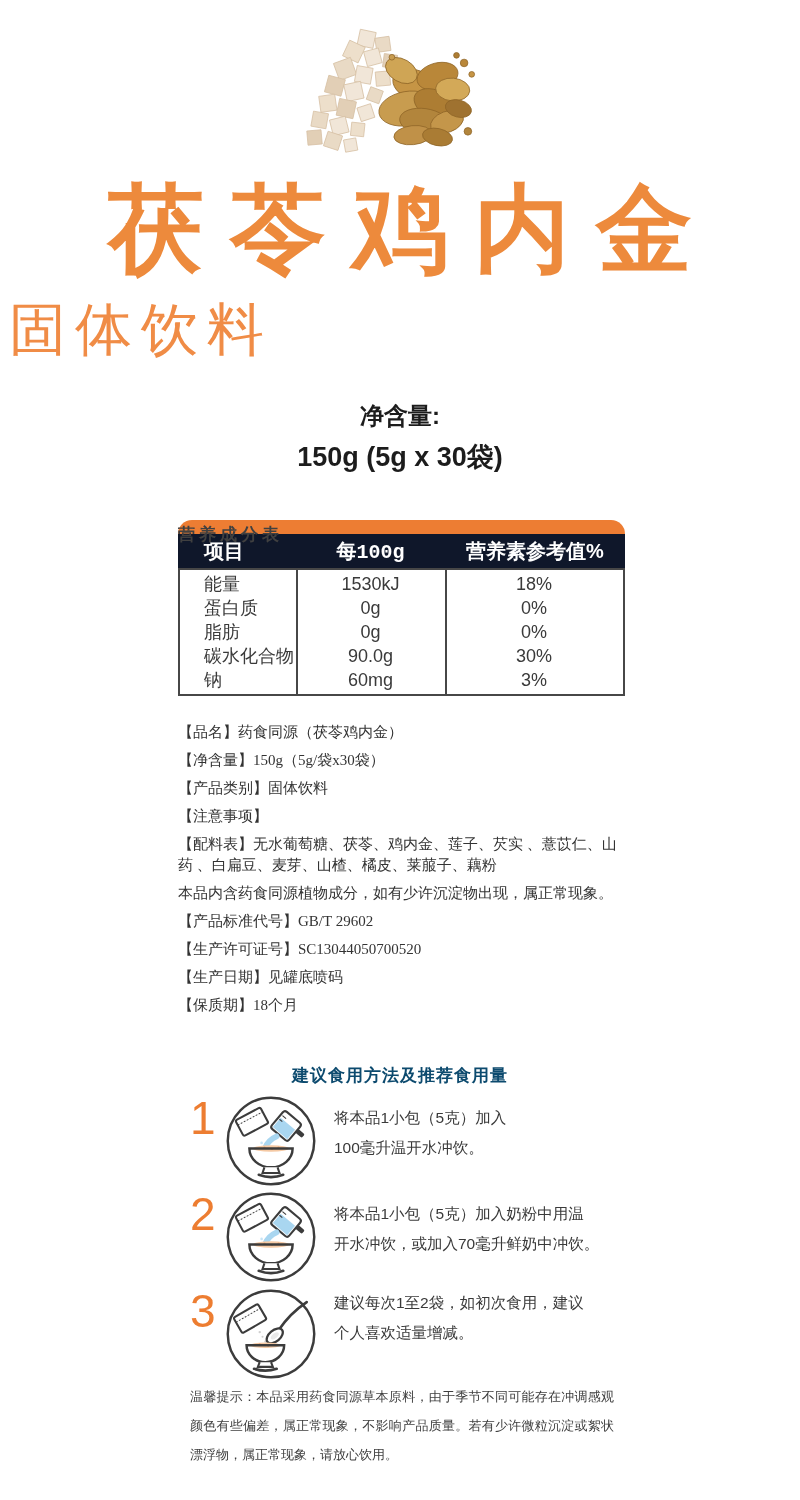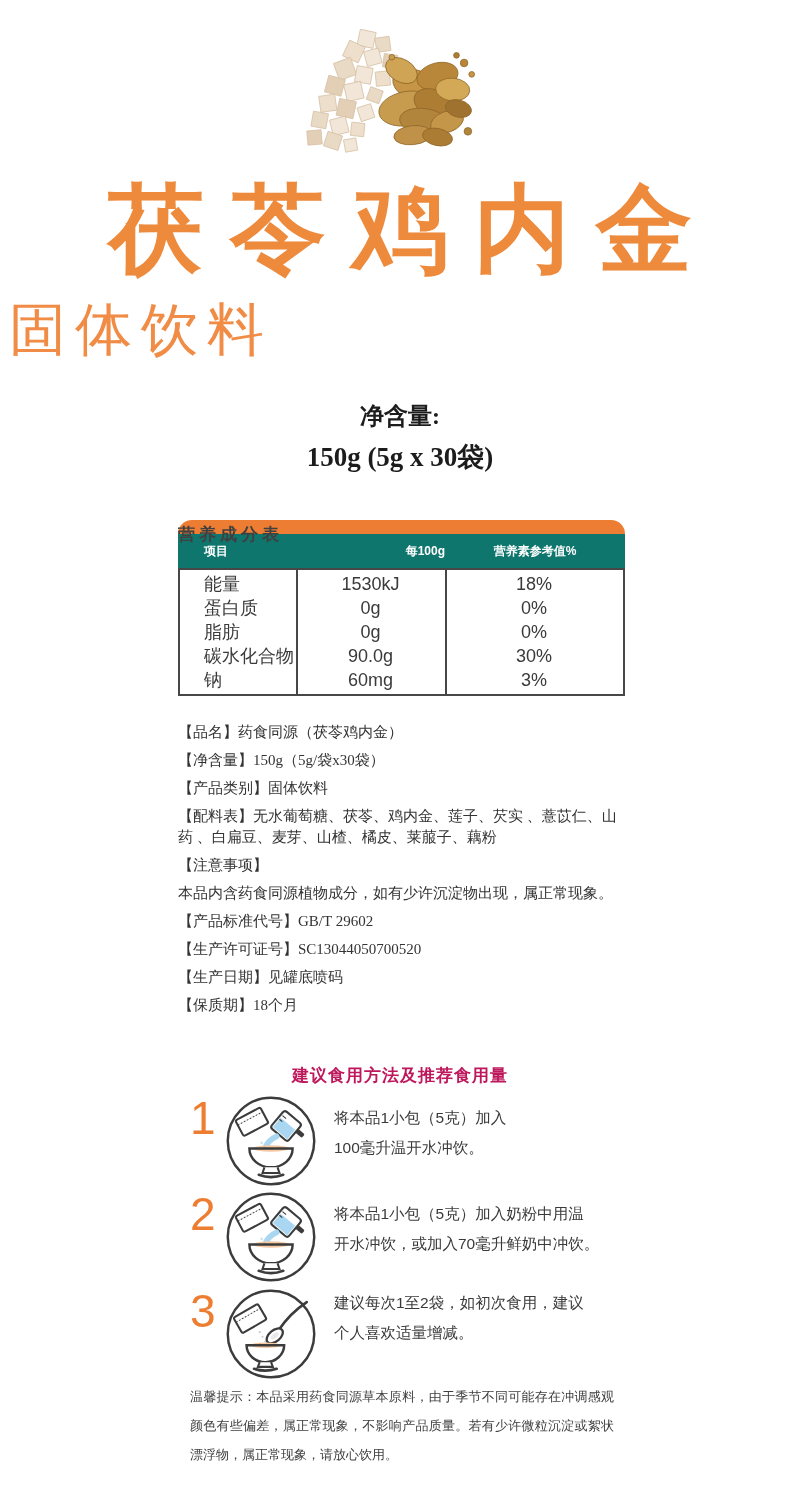--- a/index.html
+++ b/index.html
@@ -8,49 +8,49 @@
   .canvas { position:relative; width:800px; height:1500px; margin:8px auto; background:#fff; overflow:hidden; }
 
   
   .photo { position:absolute; left:295px; top:18px; width:190px; height:148px; }
   .title { position:absolute; top:168px; left:0; width:100%; text-align:center;
            font-family:"DejaVu Serif","Liberation Serif",serif; font-weight:700;
            font-size:96px; line-height:1.1; color:#ED8A3C; letter-spacing:26px; text-indent:26px; }
   .subtitle { position:absolute; top:290px; left:0; width:100%; 
               font-size:57px; line-height:1.1; color:#F08C46; letter-spacing:9px; text-indent:9px; font-weight:500; }
   .net { position:absolute; top:392px; left:0; width:100%; text-align:center;
-         font-family:Liberation Serif, serif; font-weight:700; color:#1c1c1c; }
+         font-family:Liberation Sans, sans-serif; font-weight:700; color:#1c1c1c; }
   .net-label { font-size:24px; margin-bottom:7px; }
   .net-value { font-size:27px; }
 
   
   .ntable { position:absolute; left:178px; top:512px; width:447px; }
   .nt-title { height:14px; line-height:30px; background:#ED7D33; border-radius:14px 14px 0 0;
               color:#404040; font-size:17px; font-weight:700; text-align:left; letter-spacing:4px; }
-  .nt-head { height:34px; background:#0f766e; display:flex; align-items:center;
-             color:#fff; font-size:12px; font-weight:700; }
+  .nt-head { height:34px; background:#0f172a; display:flex; align-items:center;
+             color:#fff; font-size:20px; font-weight:700; }
   .nt-head .c1 { width:118px; padding-left:26px; }
-  .nt-head .c2 { width:149px; text-align:right; }
+  .nt-head .c2 { width:149px; text-align:center;font-family:Liberation Mono, monospace; }
   .nt-head .c3 { width:180px; text-align:center; }
   .nt-body { position:relative; border:2px solid #474747; background:#fff; padding:2px 0;
              display:grid; grid-template-columns:116px 149px 178px; }
   .nt-body .cell { line-height:24px; font-size:18px; color:#3A3A3A; }
   .nt-body .name { padding-left:24px; font-weight:500; }
   .nt-body .val, .nt-body .nrv { text-align:center; }
   .divider { position:absolute; top:0; bottom:0; width:2px; background:#474747; }
   .div1 { left:116px; } .div2 { left:265px; }
 
   
   .info { position:absolute; left:178px; top:714px; width:452px; font-size:15px;
           color:#333; line-height:21px;font-family:Liberation Serif, serif; }
   .info .line { margin-bottom:7px; }
 
   
   .usage-title { position:absolute; top:1056px; left:0; width:100%; text-align:center;
-                 font-size:17px; font-weight:700; color:#be185d; letter-spacing:1px; }
+                 font-size:17px; font-weight:700; color:#0c4a6e; letter-spacing:1px; }
   .step { position:absolute; left:190px; display:flex; align-items:flex-start; }
   .step1 { top:1086px; } .step2 { top:1182px; } .step3 { top:1279px; }
   .step-num { width:32px; font-size:46px; line-height:1.05; color:#ED7D31; font-weight:400; }
   .step-icon { width:94px; height:94px; margin-left:2px; flex:0 0 auto; }
   .step-text { margin-left:16px; font-size:15.5px; line-height:30px; color:#3A3A3A; }
   .step1 .step-text, .step2 .step-text { margin-top:9px; }
   .step3 .step-text { margin-top:1px; }
 
   
   .tips { position:absolute; left:190px; top:1374px; width:424px; font-size:13px;
@@ -142,22 +142,22 @@
       <div class="cell name">钠</div>
       <div class="cell val">60mg</div>
       <div class="cell nrv">3%</div>
     </div>
   </div>
 
   <div class="info">
     <div class="line">【品名】药食同源（茯苓鸡内金）</div>
     <div class="line">【净含量】150g（5g/袋x30袋）</div>
     <div class="line">【产品类别】固体饮料</div>
+    <div class="line">【注意事项】</div>
     <div class="line">【配料表】无水葡萄糖、茯苓、鸡内金、莲子、芡实 、薏苡仁、山药 、白扁豆、麦芽、山楂、橘皮、莱菔子、藕粉</div>
-    <div class="line">【注意事项】</div>
     <div class="line">本品内含药食同源植物成分，如有少许沉淀物出现，属正常现象。</div>
     <div class="line">【产品标准代号】GB/T 29602</div>
     <div class="line">【生产许可证号】SC13044050700520</div>
     <div class="line">【生产日期】见罐底喷码</div>
     <div class="line">【保质期】18个月</div>
   </div>
 
   <div class="usage-title">建议食用方法及推荐食用量</div>
 
   <div class="step step1">

